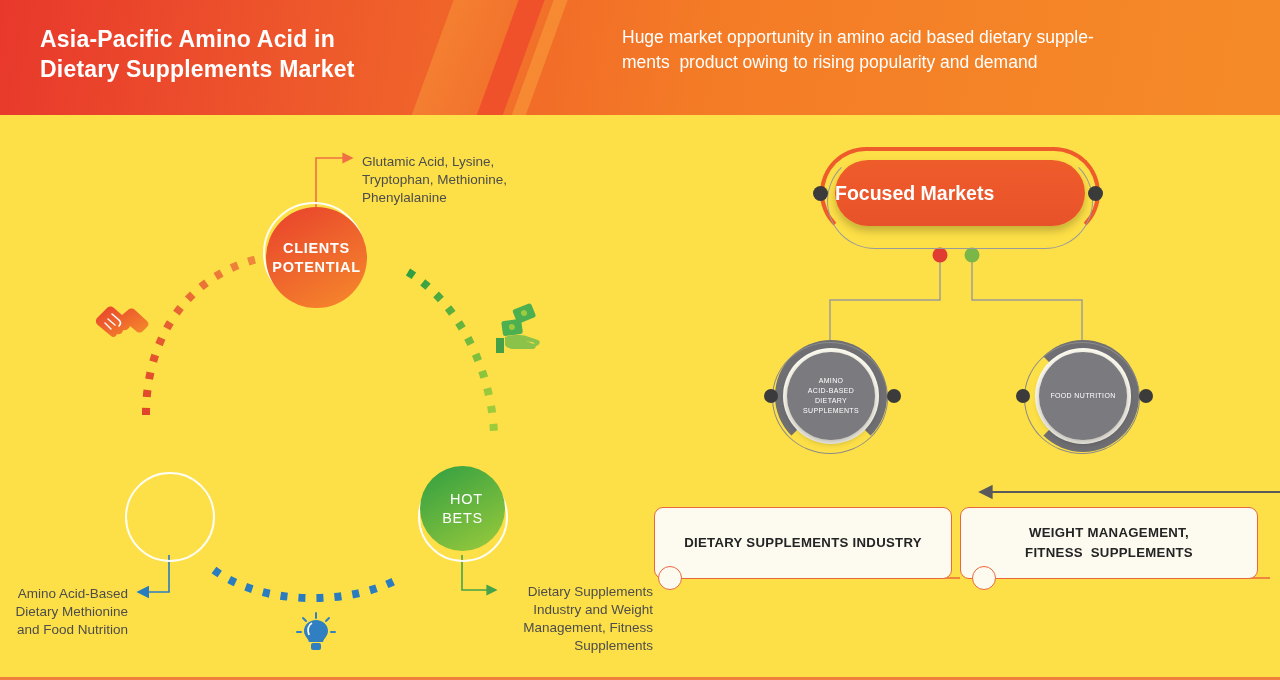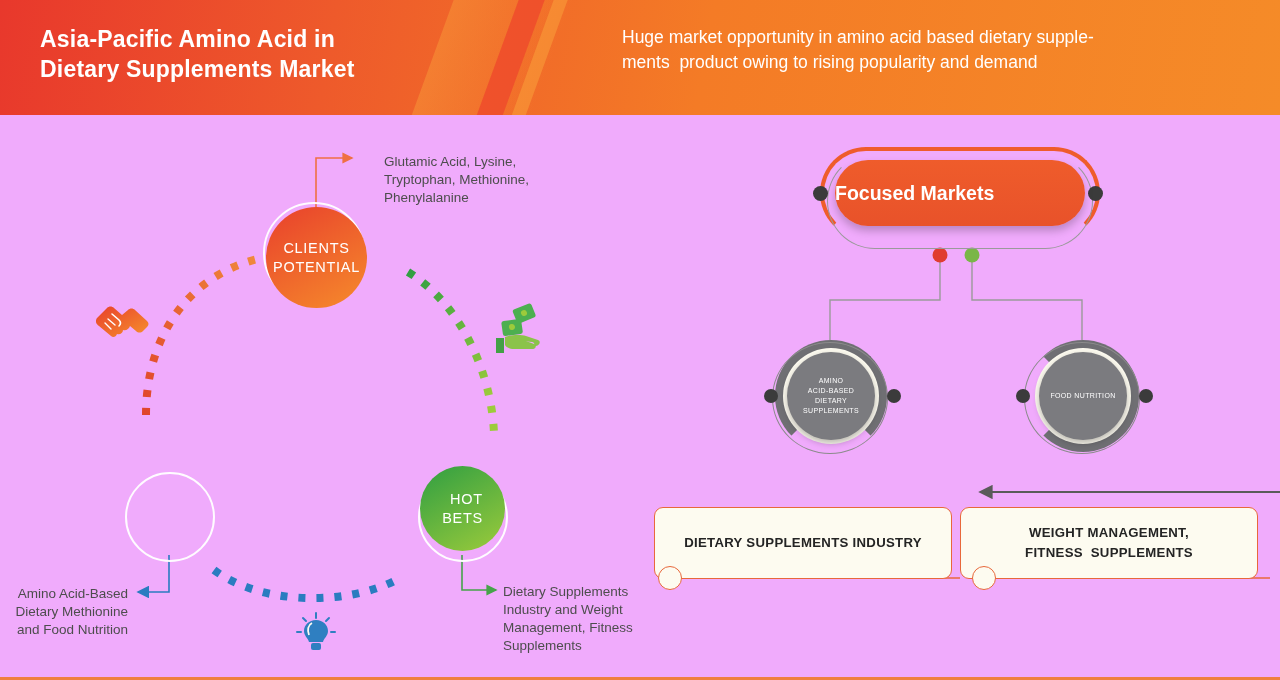--- a/index.html
+++ b/index.html
@@ -5,21 +5,21 @@
   * { margin:0; padding:0; box-sizing:border-box; }
   body {
     width:1280px; height:680px;
     font-family:"Liberation Sans", sans-serif;
     background:#fdfbf0;
     overflow:hidden;
   }
   #stage {
     position:relative;
     width:1280px; height:680px;
-    background:#f0abfc;
+    background:#fde047;
     border-bottom:3px solid #ef7f3d;
     overflow:hidden;
   }
 
   
   #header {
     position:absolute; left:0; top:0;
     width:1280px; height:115px;
     background:linear-gradient(100deg,#e8382c 0%,#ee5a2b 26%,#f47b26 55%,#f58b28 100%);
     overflow:hidden;
@@ -233,36 +233,36 @@
     <circle cx="972" cy="255" r="7.5" fill="#7ab648"></circle>
 
     <path d="M1280,492 L980,492" fill="none" stroke="#5a5a5a" stroke-width="1.8" marker-end="url(#arrK)"></path>
 
     <path d="M669,578 L960,578" fill="none" stroke="#e8683b" stroke-width="1.3"></path>
     <path d="M983,578 L1270,578" fill="none" stroke="#e8683b" stroke-width="1.3"></path>
   </svg>
 
   <div class="circ-shadow" style="left:263px; top:202px; width:102px; height:102px;"></div>
   <div class="circ" style="left:266px; top:207px; width:101px; height:101px;
-              background:linear-gradient(150deg,#e8402c,#f68b2c);">
+              background:linear-gradient(150deg,#e8402c,#f68b2c);font-weight:bold;">
     <span style="white-space:pre-line;">CLIENTS
 POTENTIAL</span>
   </div>
-  <div class="note" style="left:384px; top:153px; width:180px;">Glutamic Acid, Lysine, Tryptophan, Methionine, Phenylalanine</div>
+  <div class="note" style="left:362px; top:153px; width:180px;">Glutamic Acid, Lysine, Tryptophan, Methionine, Phenylalanine</div>
 
   <div class="circ-shadow" style="left:125px; top:472px; width:90px; height:90px;"></div>
   <div class="note" style="left:0px; top:585px; width:128px; text-align:right;">Amino Acid-Based Dietary Methionine and Food Nutrition</div>
 
   <div class="circ-shadow" style="left:418px; top:472px; width:90px; height:90px;"></div>
   <div class="circ" style="left:420px; top:466px; width:85px; height:85px;
               background:linear-gradient(150deg,#2f9e42,#9ccb3b);">
     <span style="white-space:pre-line;text-align:right;">HOT
 BETS</span>
   </div>
-  <div class="note" style="left:503px; top:583px; width:150px;">Dietary Supplements Industry and Weight Management, Fitness Supplements</div>
+  <div class="note" style="left:503px; top:583px; width:150px;text-align:right;">Dietary Supplements Industry and Weight Management, Fitness Supplements</div>
 
   <div id="fm-outer"></div>
   <div id="fm-thin"></div>
   <div class="fm-dot" style="left:813px;"></div>
   <div class="fm-dot" style="left:1088px;"></div>
   <div id="fm-pill">
     <span>Focused Markets</span>
   </div>
 
   <div class="gcirc-wrap" style="left:775px; top:340px;">

